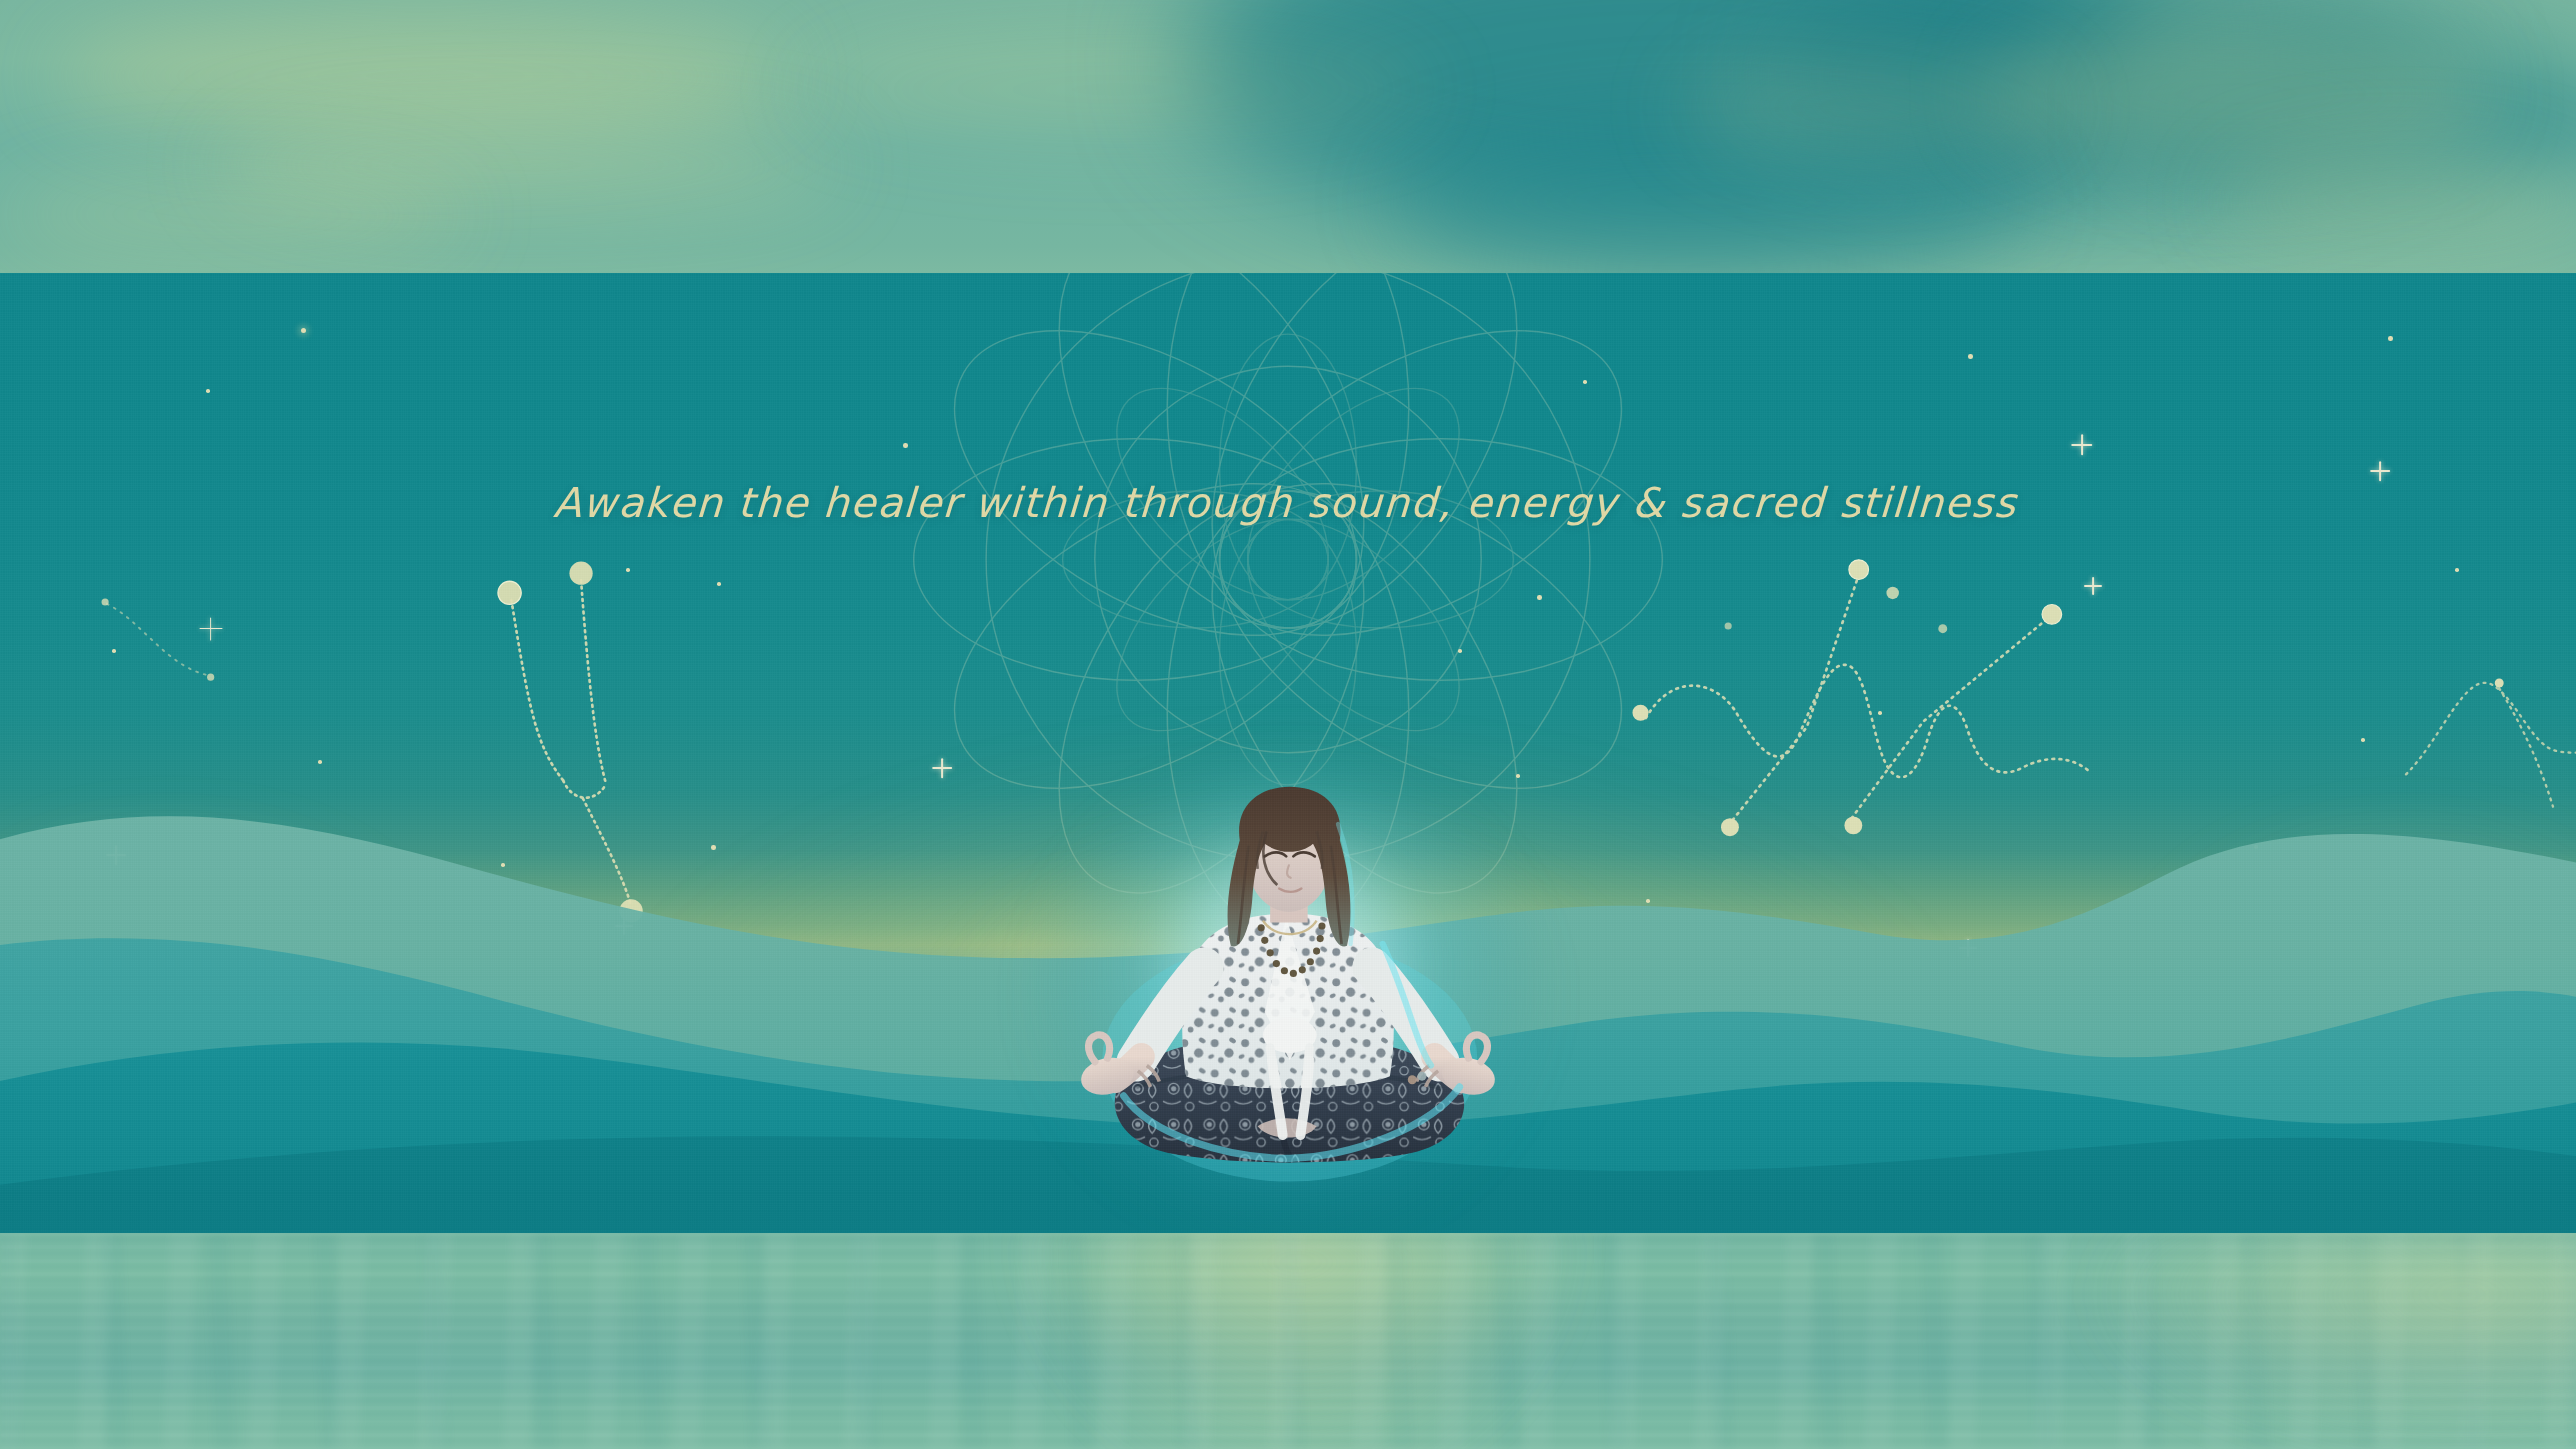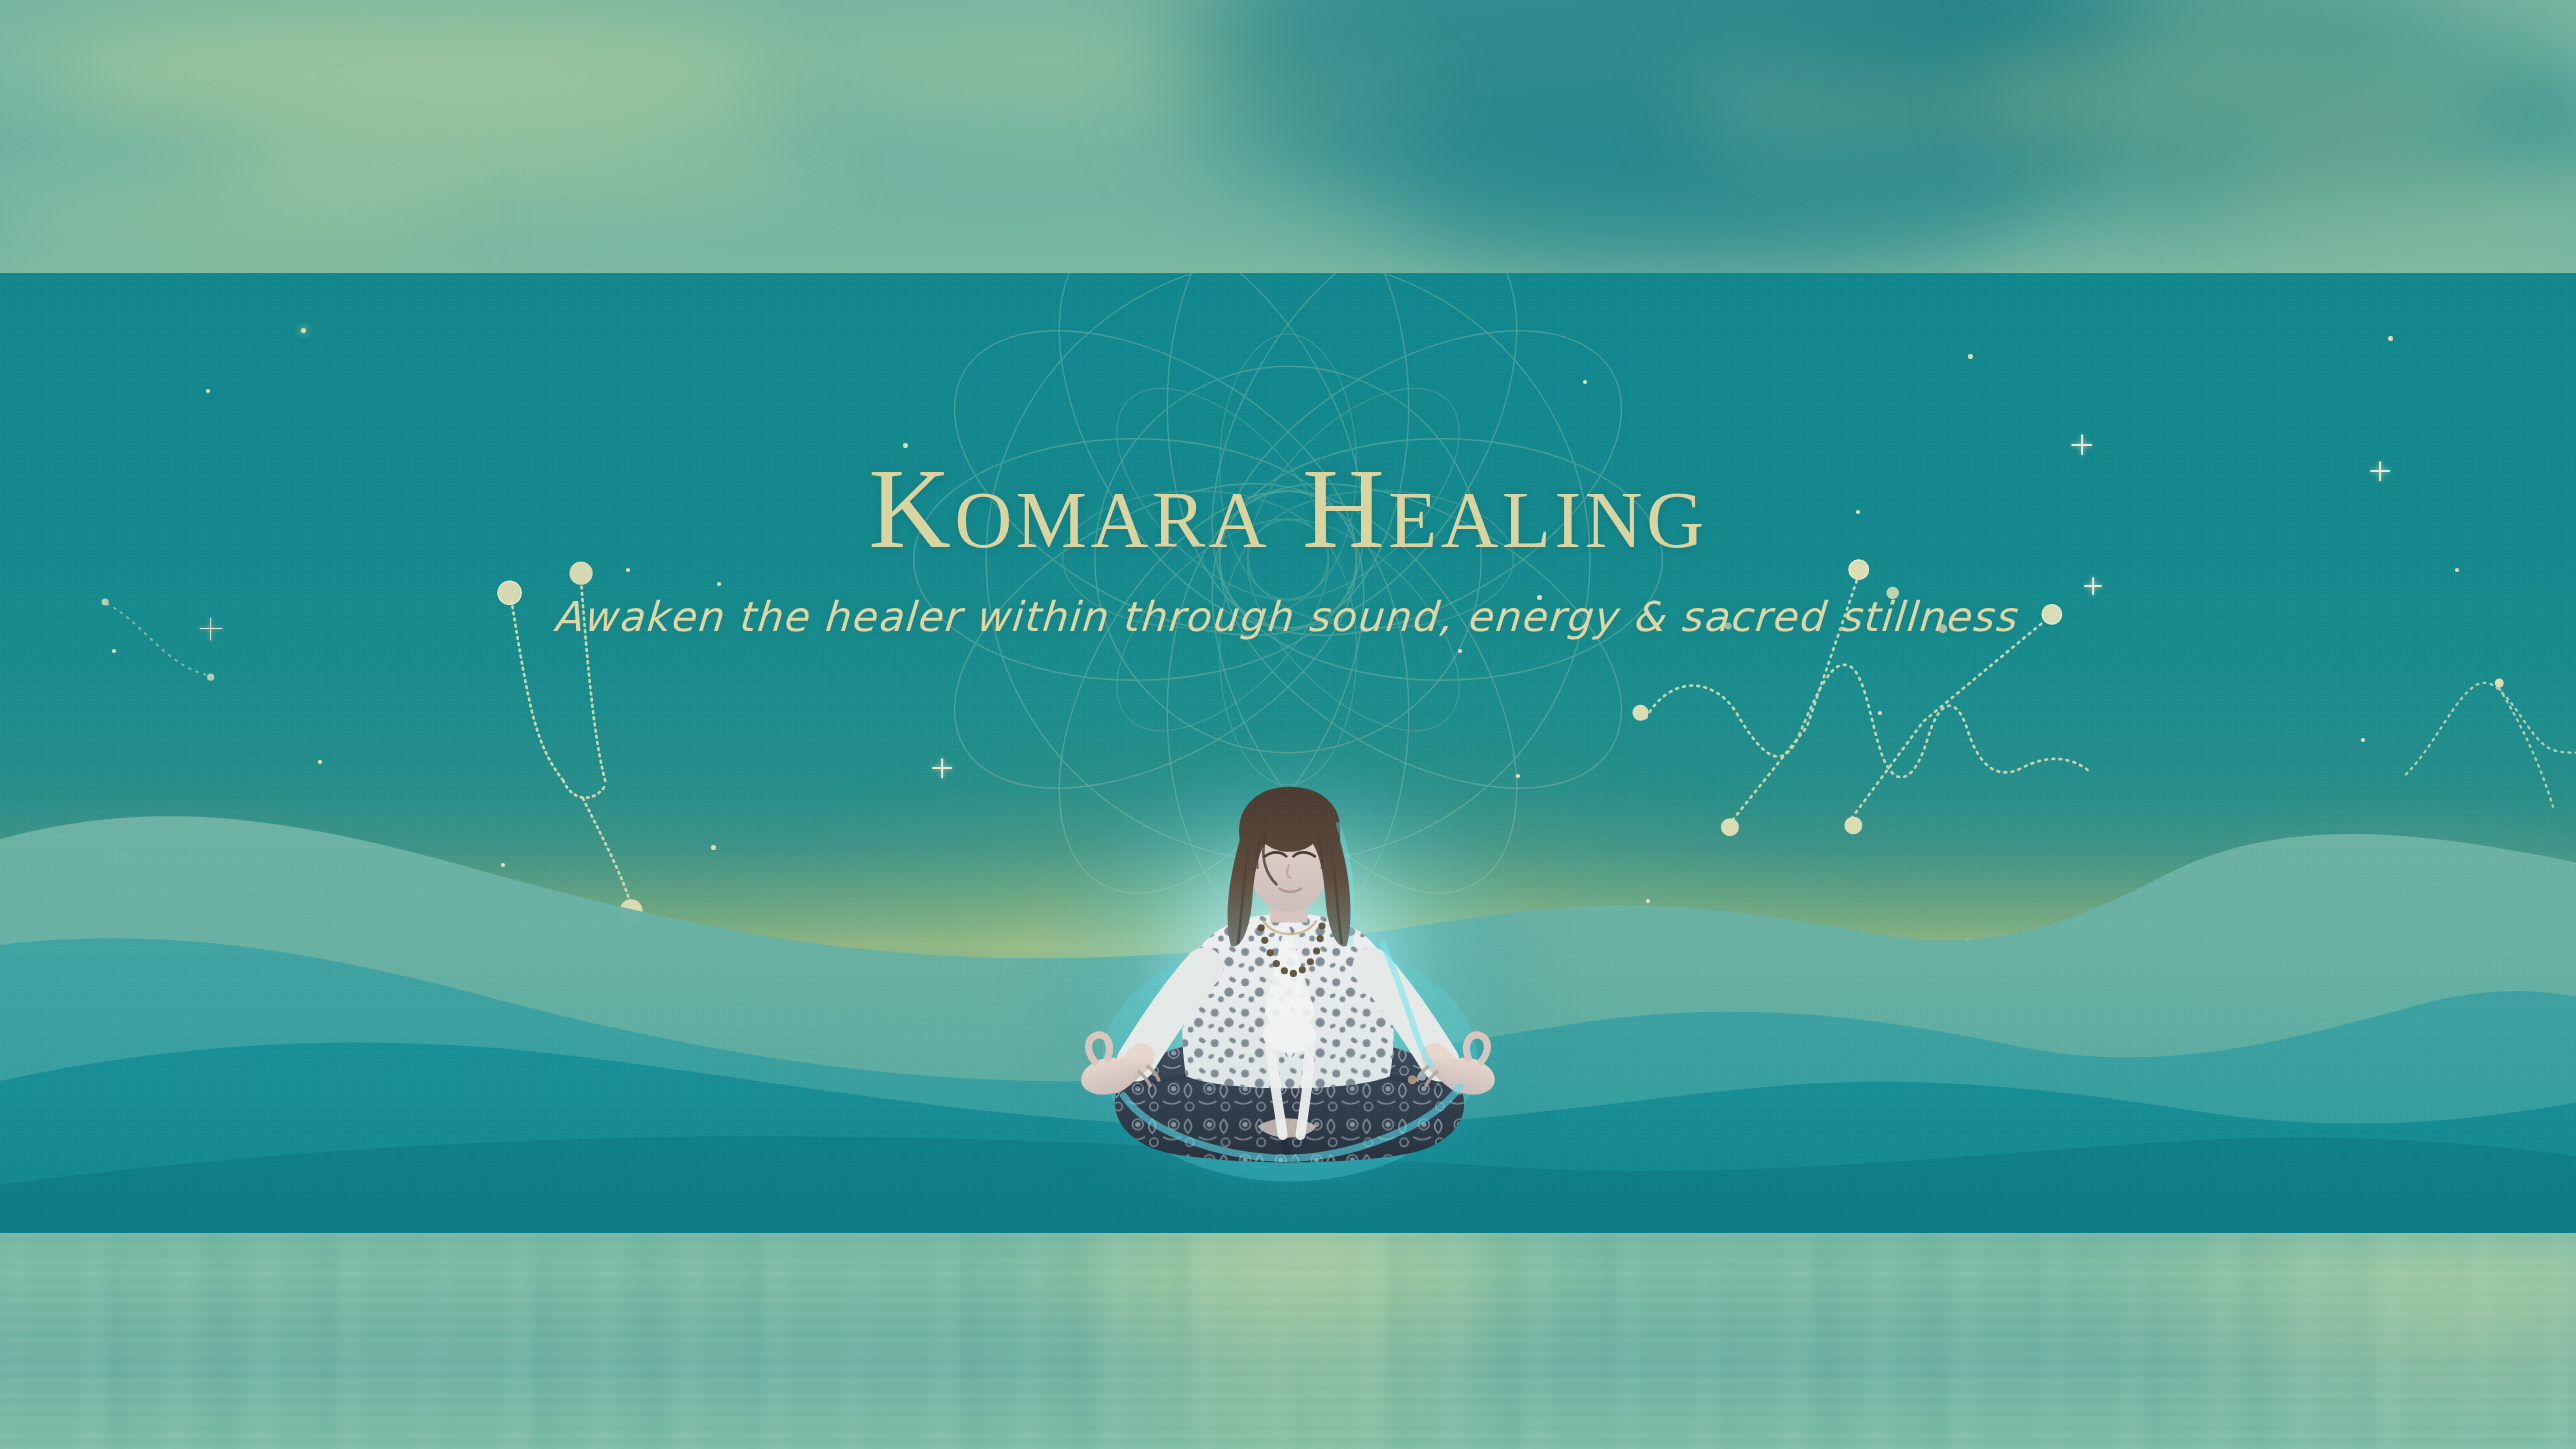--- a/index.html
+++ b/index.html
@@ -713,21 +713,20 @@
 
           <path d="M366 170 C 392 226, 404 284, 420 306" stroke="rgba(120,230,240,0.75)" stroke-width="7" fill="none" stroke-linecap="round" opacity="0.8"></path>
           <path d="M316 36 C 334 84, 334 136, 330 170" stroke="rgba(120,230,240,0.55)" stroke-width="5" fill="none" stroke-linecap="round" opacity="0.7"></path>
           <path d="M452 330 C 420 376, 330 408, 262 410
                    C 192 410, 106 384, 76 340" stroke="rgba(90,220,236,0.70)" stroke-width="8" fill="none" stroke-linecap="round" opacity="0.85"></path>
         </svg>
       </div>
     </div>
 
     <div class="title-block">
-      <h1 class="brand-title">Komara Healing</h1>
       <p class="brand-tagline">Awaken the healer within through sound, energy &amp; sacred stillness</p>
     </div>
 
     <div class="grain"></div>
     <div class="band-bottom"></div>
   </div>
 
 </div>
 
 

